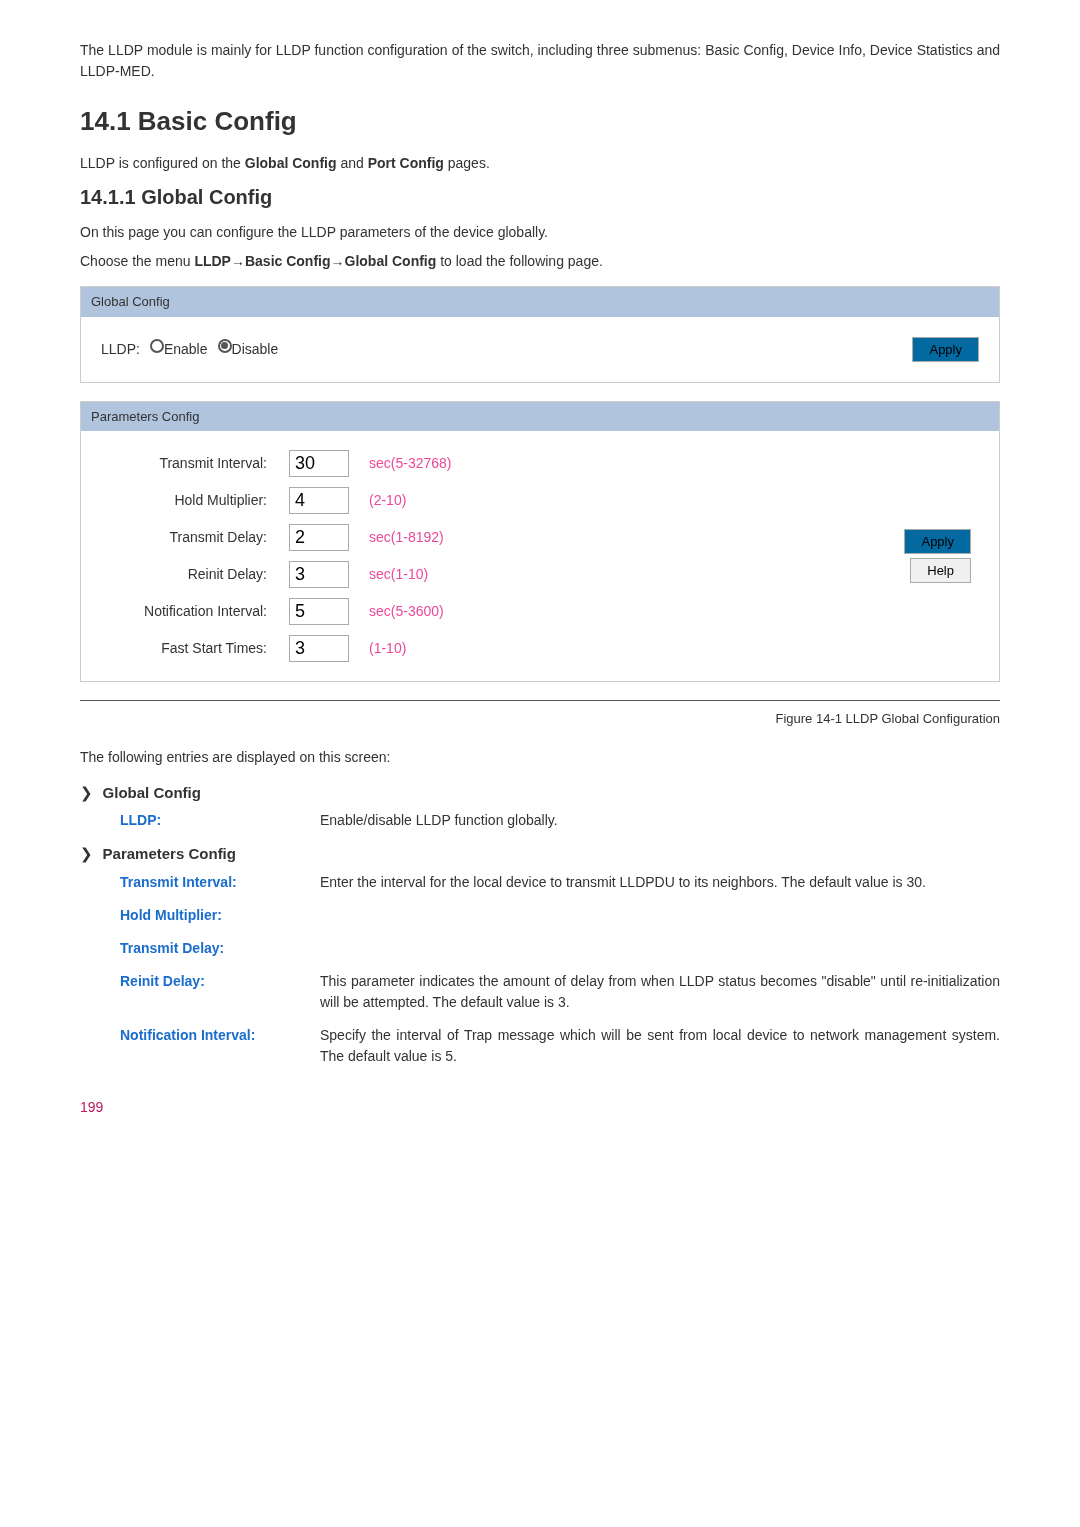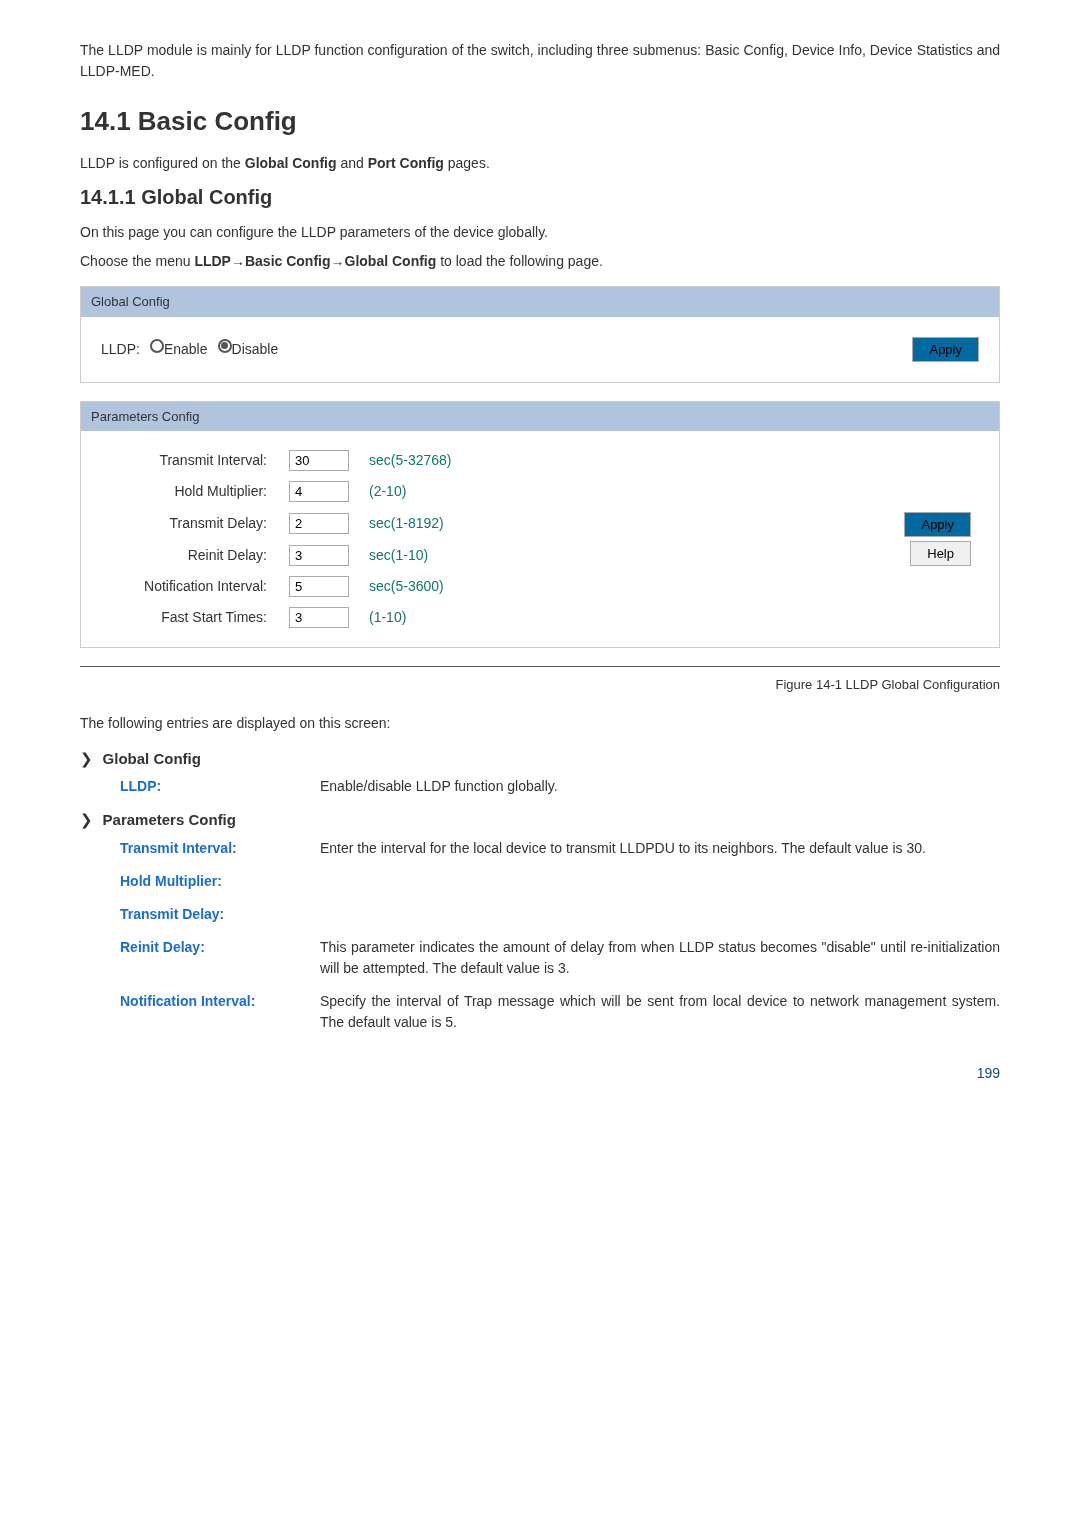--- a/index.html
+++ b/index.html
@@ -106,31 +106,31 @@
     .params-table .label-col {
       width: 180px;
       text-align: right;
       padding-right: 14px;
     }
     .params-table .input-col {
       width: 80px;
     }
     .params-table .range-col {
       width: 140px;
-      color: #0f766e;
+      color: #ec4899;
       margin-left: 38px;
     }
     .params-table .btn-col {
       text-align: right;
     }
     .params-table input[type="text"] {
       width: 60px;
       border: 1px solid #aaa;
       padding: 2px 5px;
-      font-size: 13px;
+      font-size: 18px;
     }
     .btn-group {
       display: flex;
       flex-direction: column;
       gap: 4px;
       align-items: flex-end;
     }
     .separator {
       border: none;
       border-top: 1.5px solid #555;
@@ -177,24 +177,24 @@
       min-width: 200px;
       font-size: 14px;
       flex-shrink: 0;
     }
     .entry-desc {
       text-align: justify;
       font-size: 14px;
       line-height: 1.5;
     }
     .page-number {
-      text-align: right;
+      text-align: left;
       margin-top: 30px;
       font-size: 14px;
-      color: #0c4a6e;
+      color: #be185d;
     }
     .help-btn {
       padding: 4px 16px;
       background: #f0f0f0;
       border: 1px solid #aaa;
       font-size: 13px;
       cursor: pointer;
       min-width: 60px;
       text-align: right;
     }

